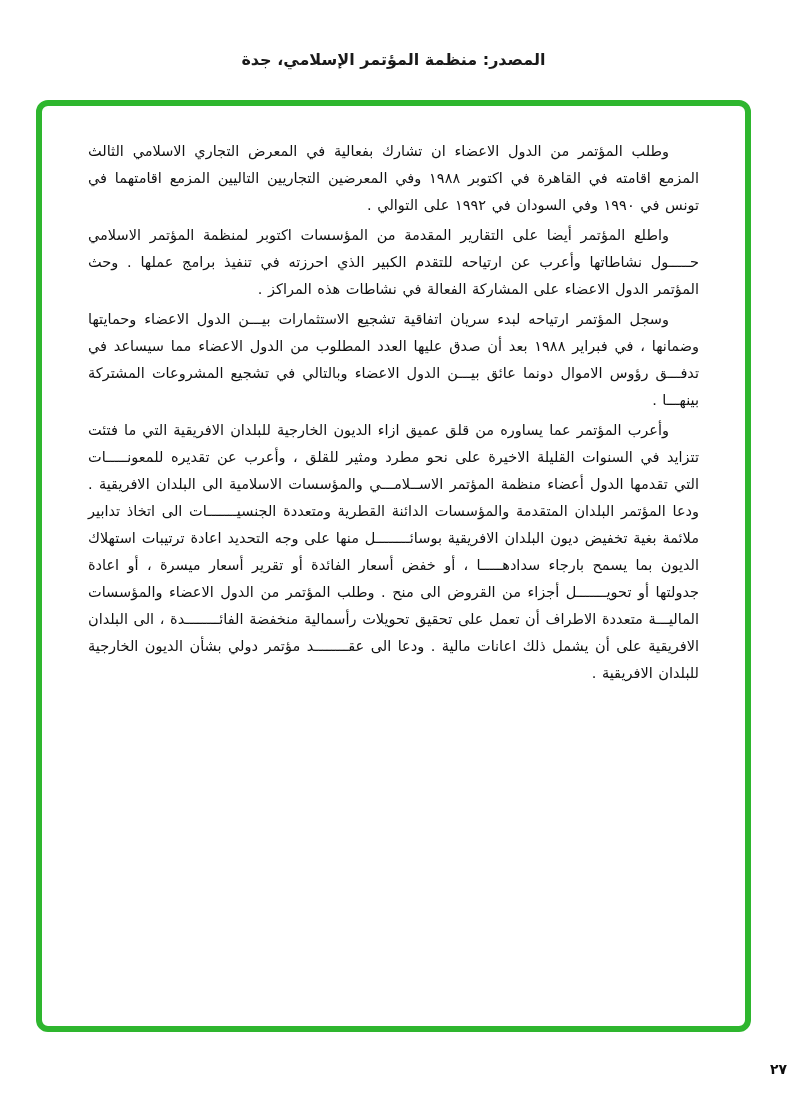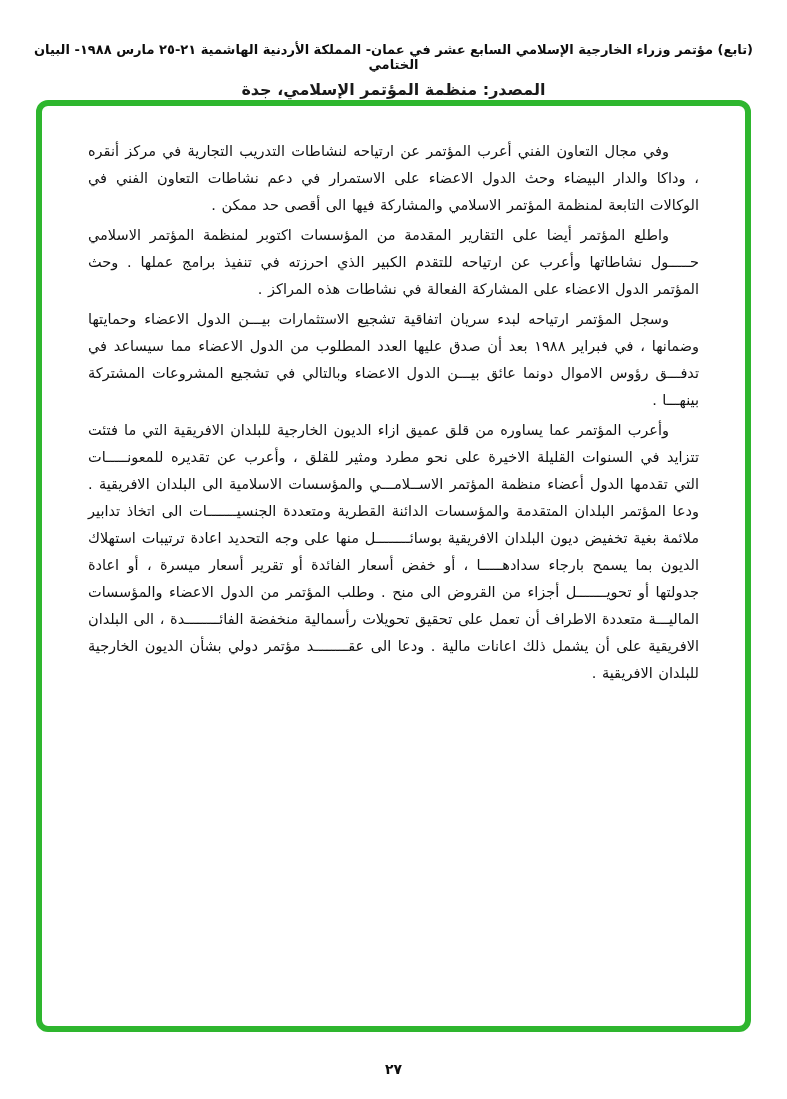--- a/index.html
+++ b/index.html
@@ -55,38 +55,36 @@
     color: #111111;
     text-align: justify;
     text-indent: 30px;
     word-spacing: 1px;
   }
   .page-number {
     position: absolute;
     bottom: 22px;
     left: 0;
     right: 0;
-    text-align: center;
     font-size: 14px;
     font-weight: bold;
     color: #0d0d0d;
   }
 </style>
 </head>
 <body>
 
 <div class="page">
 
   <header class="doc-header">
-    <div class="line1">(تابع) مؤتمر وزراء الخارجية الإسلامي السابع عشر في عمان- المملكة الأردنية الهاشمية ٢١-٢٥ مارس ١٩٨٨- البيان الختامي</div>
     <div class="line2">المصدر: منظمة المؤتمر الإسلامي، جدة</div>
   </header>
 
   <div class="content-frame">
-    <p>وفي مجال التعاون الفني أعرب المؤتمر عن ارتياحه لنشاطات التدريب التجارية في مركز أنقره ، وداكا والدار البيضاء وحث الدول الاعضاء على الاستمرار في دعم نشاطات التعاون الفني في الوكالات التابعة لمنظمة المؤتمر الاسلامي والمشاركة فيها الى أقصى حد ممكن .</p>
+    <p>وطلب المؤتمر من الدول الاعضاء ان تشارك بفعالية في المعرض التجاري الاسلامي الثالث المزمع اقامته في القاهرة في اكتوبر ١٩٨٨ وفي المعرضين التجاريين التاليين المزمع اقامتهما في تونس في ١٩٩٠ وفي السودان في ١٩٩٢ على التوالي .</p>
     <p>واطلع المؤتمر أيضا على التقارير المقدمة من المؤسسات اكتوبر لمنظمة المؤتمر الاسلامي حـــــول نشاطاتها وأعرب عن ارتياحه للتقدم الكبير الذي احرزته في تنفيذ برامج عملها . وحث المؤتمر الدول الاعضاء على المشاركة الفعالة في نشاطات هذه المراكز .</p>
     <p>وسجل المؤتمر ارتياحه لبدء سريان اتفاقية تشجيع الاستثمارات بيـــن الدول الاعضاء وحمايتها وضمانها ، في فبراير ١٩٨٨ بعد أن صدق عليها العدد المطلوب من الدول الاعضاء مما سيساعد في تدفـــق رؤوس الاموال دونما عائق بيـــن الدول الاعضاء وبالتالي في تشجيع المشروعات المشتركة بينهـــا .</p>
     <p>وأعرب المؤتمر عما يساوره من قلق عميق ازاء الديون الخارجية للبلدان الافريقية التي ما فتئت تتزايد في السنوات القليلة الاخيرة على نحو مطرد ومثير للقلق ، وأعرب عن تقديره للمعونـــــات التي تقدمها الدول أعضاء منظمة المؤتمر الاســلامـــي والمؤسسات الاسلامية الى البلدان الافريقية . ودعا المؤتمر البلدان المتقدمة والمؤسسات الدائنة القطرية ومتعددة الجنسيـــــــات الى اتخاذ تدابير ملائمة بغية تخفيض ديون البلدان الافريقية بوسائــــــــل منها على وجه التحديد اعادة ترتيبات استهلاك الديون بما يسمح بارجاء سدادهـــــا ، أو خفض أسعار الفائدة أو تقرير أسعار ميسرة ، أو اعادة جدولتها أو تحويـــــــل أجزاء من القروض الى منح . وطلب المؤتمر من الدول الاعضاء والمؤسسات الماليـــة متعددة الاطراف أن تعمل على تحقيق تحويلات رأسمالية منخفضة الفائــــــــدة ، الى البلدان الافريقية على أن يشمل ذلك اعانات مالية . ودعا الى عقــــــــد مؤتمر دولي بشأن الديون الخارجية للبلدان الافريقية .</p>
   </div>
 
   <div class="page-number">٢٧</div>
 
 </div>
 
 </body></html>

